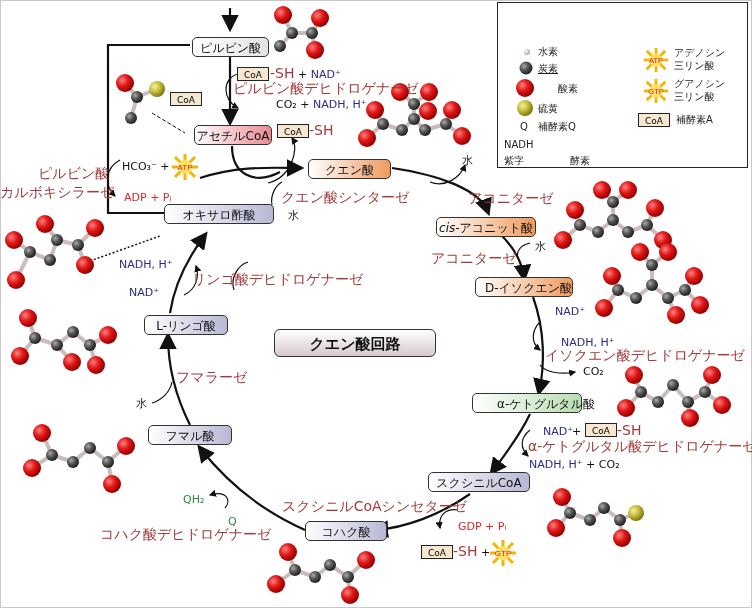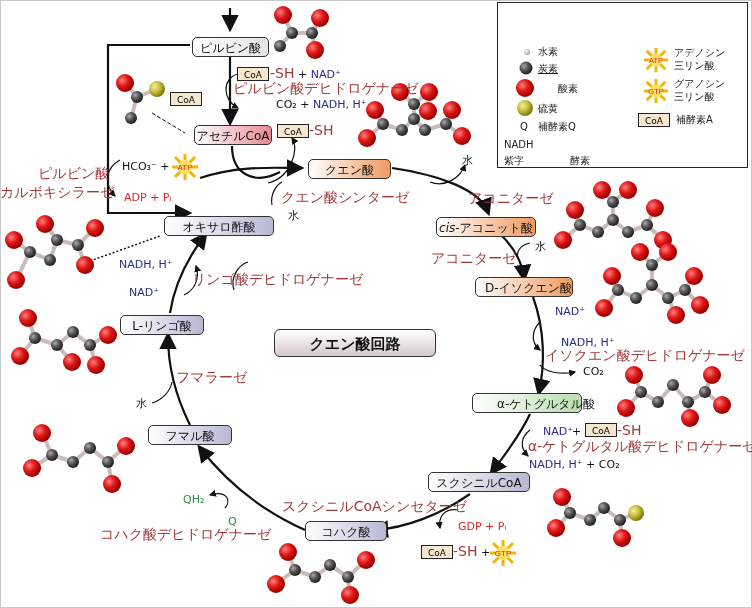--- a/index.html
+++ b/index.html
@@ -313,22 +313,22 @@
 
 <div class="box g-white" style="left:192px;top:37px;width:77px;">ピルビン酸</div>
 <div class="box g-pink" style="left:194px;top:125px;width:78px;">アセチルCoA</div>
 <div class="box g-orange" style="left:308px;top:159px;width:83px;">クエン酸</div>
 <div class="box g-orange" style="left:436px;top:217px;width:100px;"><i>cis-</i><span>アコニット酸</span></div>
 <div class="box g-orange" style="left:475px;top:277px;width:98px;text-align:right;">D-イソクエン酸</div>
 <div class="box g-green" style="left:472px;top:393px;width:110px;">α-ケトグルタル酸</div>
 <div class="box g-blue" style="left:428px;top:472px;width:102px;">スクシニルCoA</div>
 <div class="box g-blue" style="left:305px;top:521px;width:82px;">コハク酸</div>
 <div class="box g-blue" style="left:148px;top:425px;width:84px;">フマル酸</div>
-<div class="box g-blue" style="left:120px;top:315px;width:84px;">L-リンゴ酸</div>
-<div class="box g-blue" style="left:164px;top:216px;width:110px;">オキサロ酢酸</div>
+<div class="box g-blue" style="left:144px;top:315px;width:84px;">L-リンゴ酸</div>
+<div class="box g-blue" style="left:164px;top:204px;width:110px;">オキサロ酢酸</div>
 
 <div class="coa" style="left:237px;top:67px;">CoA</div>
 <div class="lbl" style="left:270px;top:67px;"><span class="enz">-SH</span> <span>+</span> <span class="nad">NAD⁺</span></div>
 <div class="lbl enz" style="left:233px;top:82px;">ピルビン酸デヒドロゲナーゼ</div>
 <div class="lbl" style="left:248px;top:98px;margin-left:28px;"><span>CO₂</span> <span>+</span> <span class="nad">NADH, H⁺</span></div>
 
 <div class="coa" style="left:277px;top:124px;">CoA</div>
 <div class="lbl enz" style="left:309px;top:124px;">-SH</div>
 <div class="coa" style="left:170px;top:92px;">CoA</div>
 

